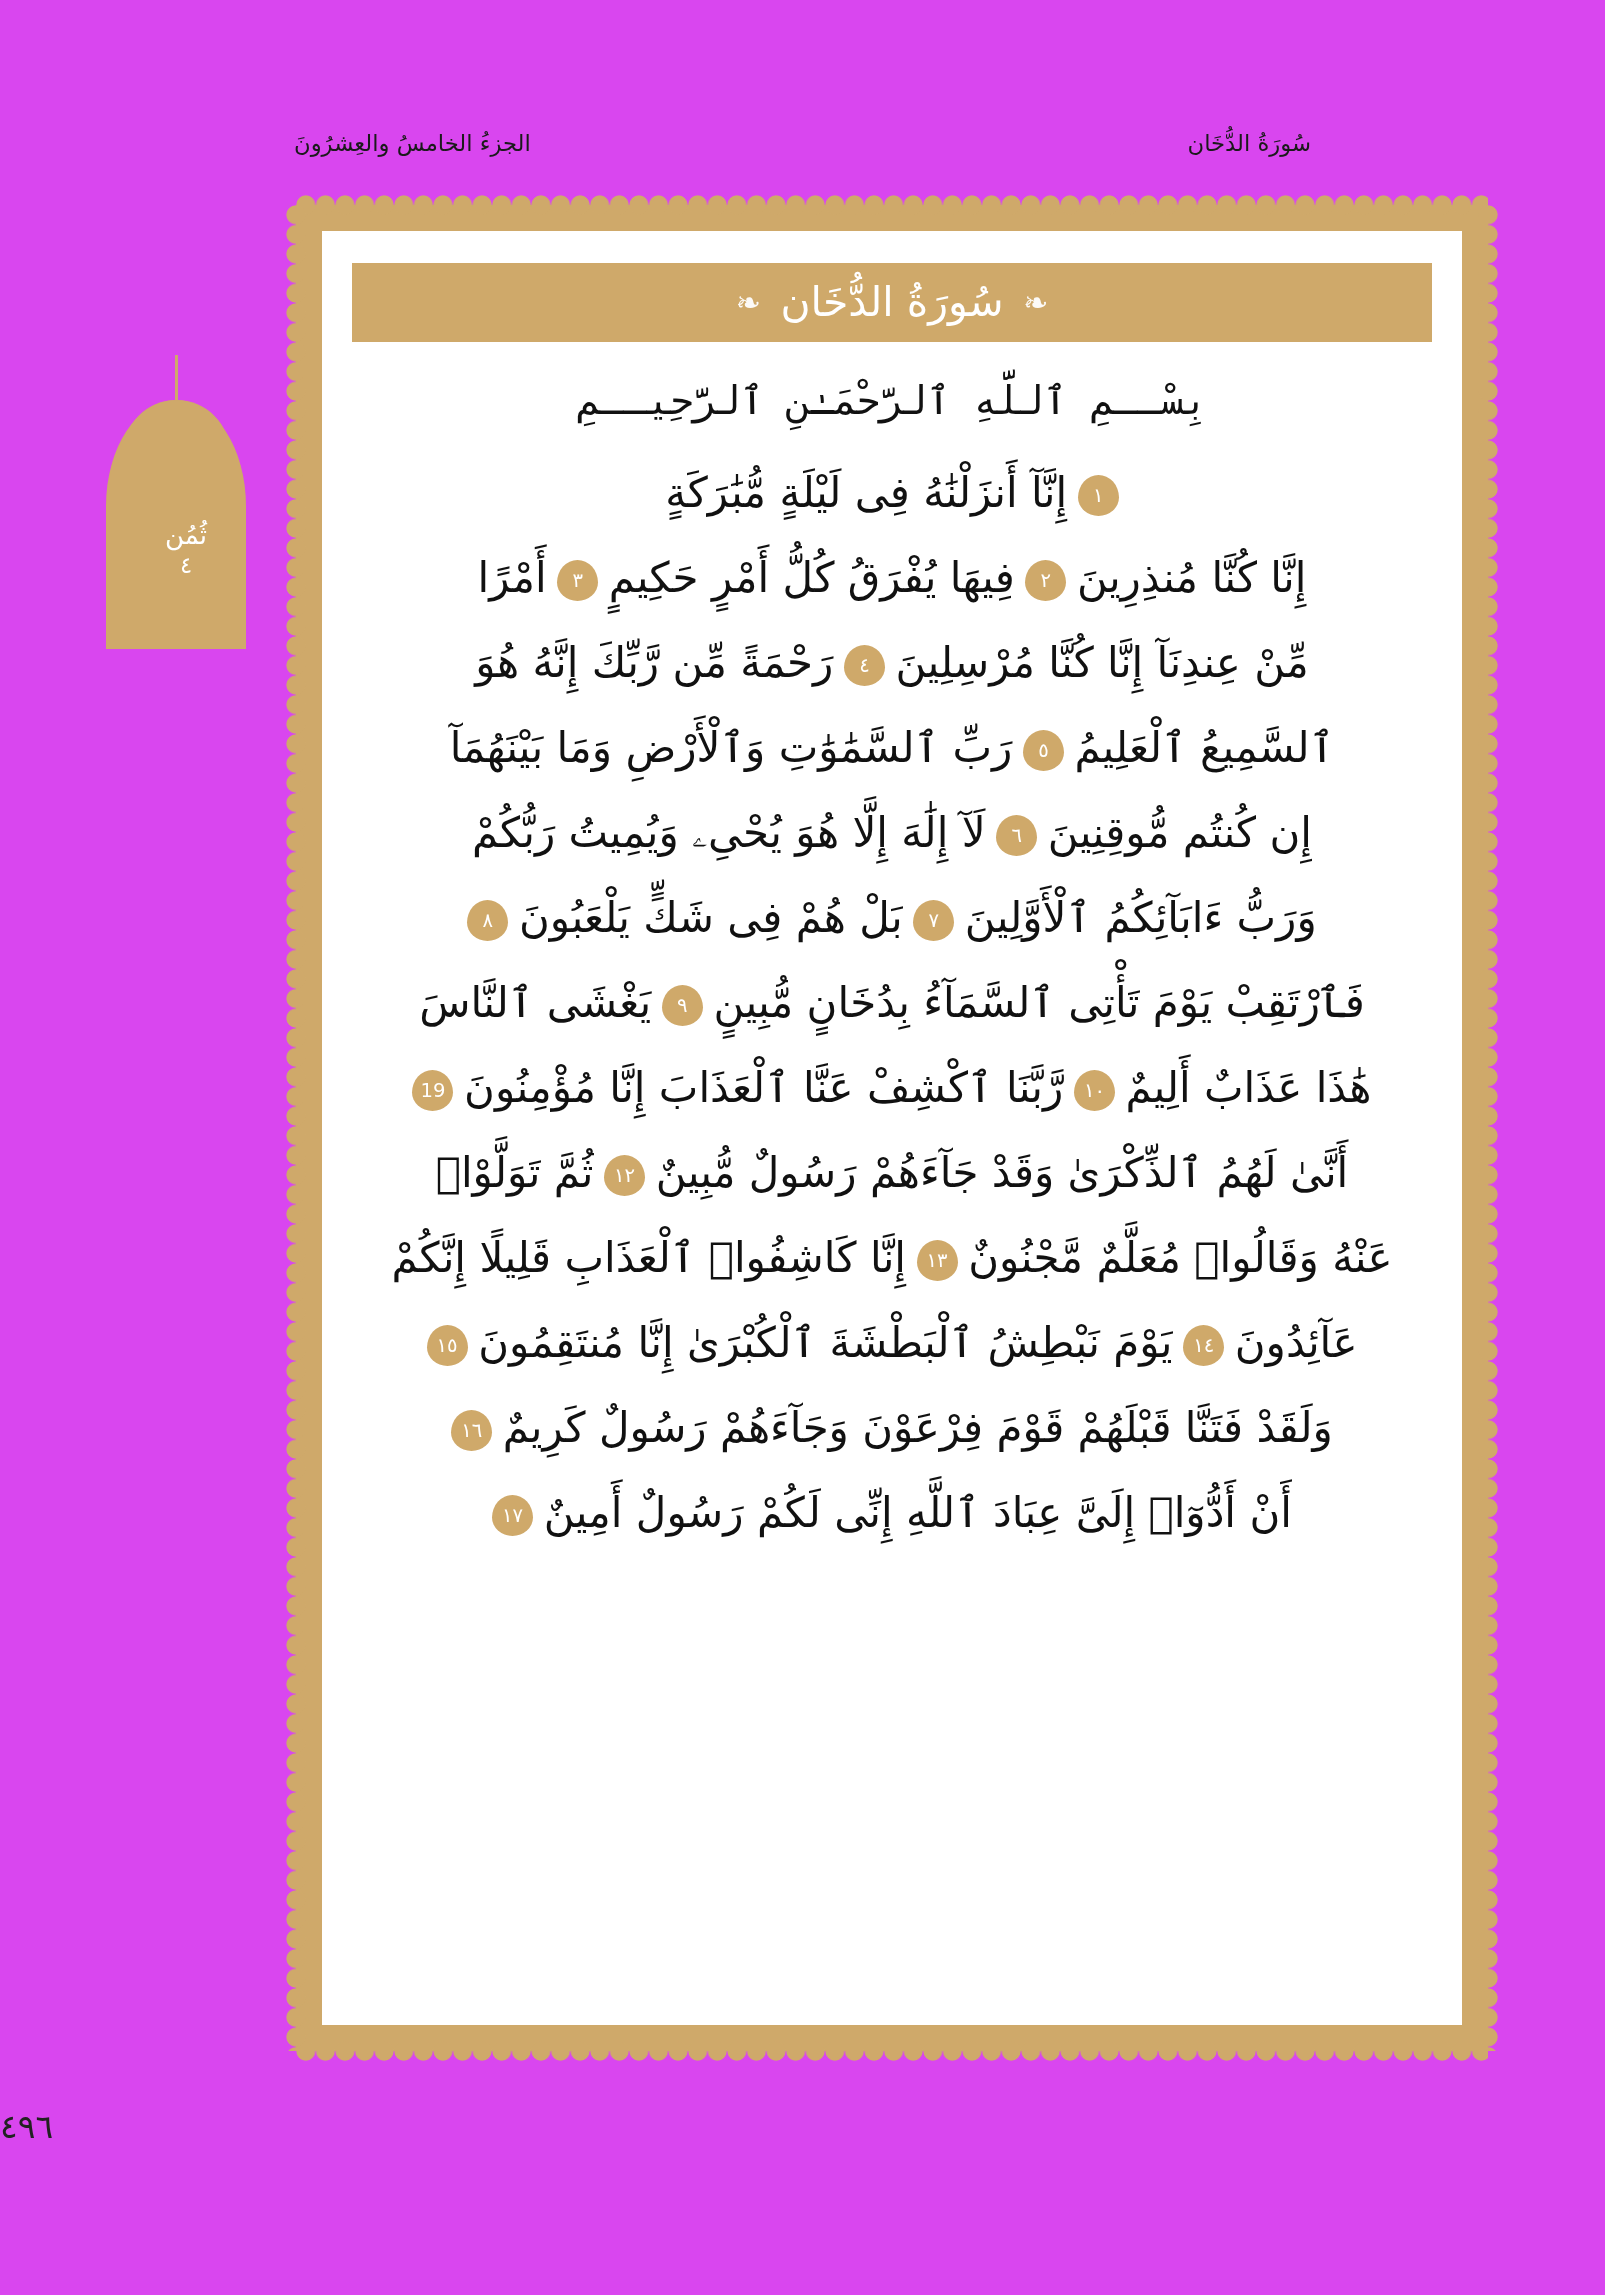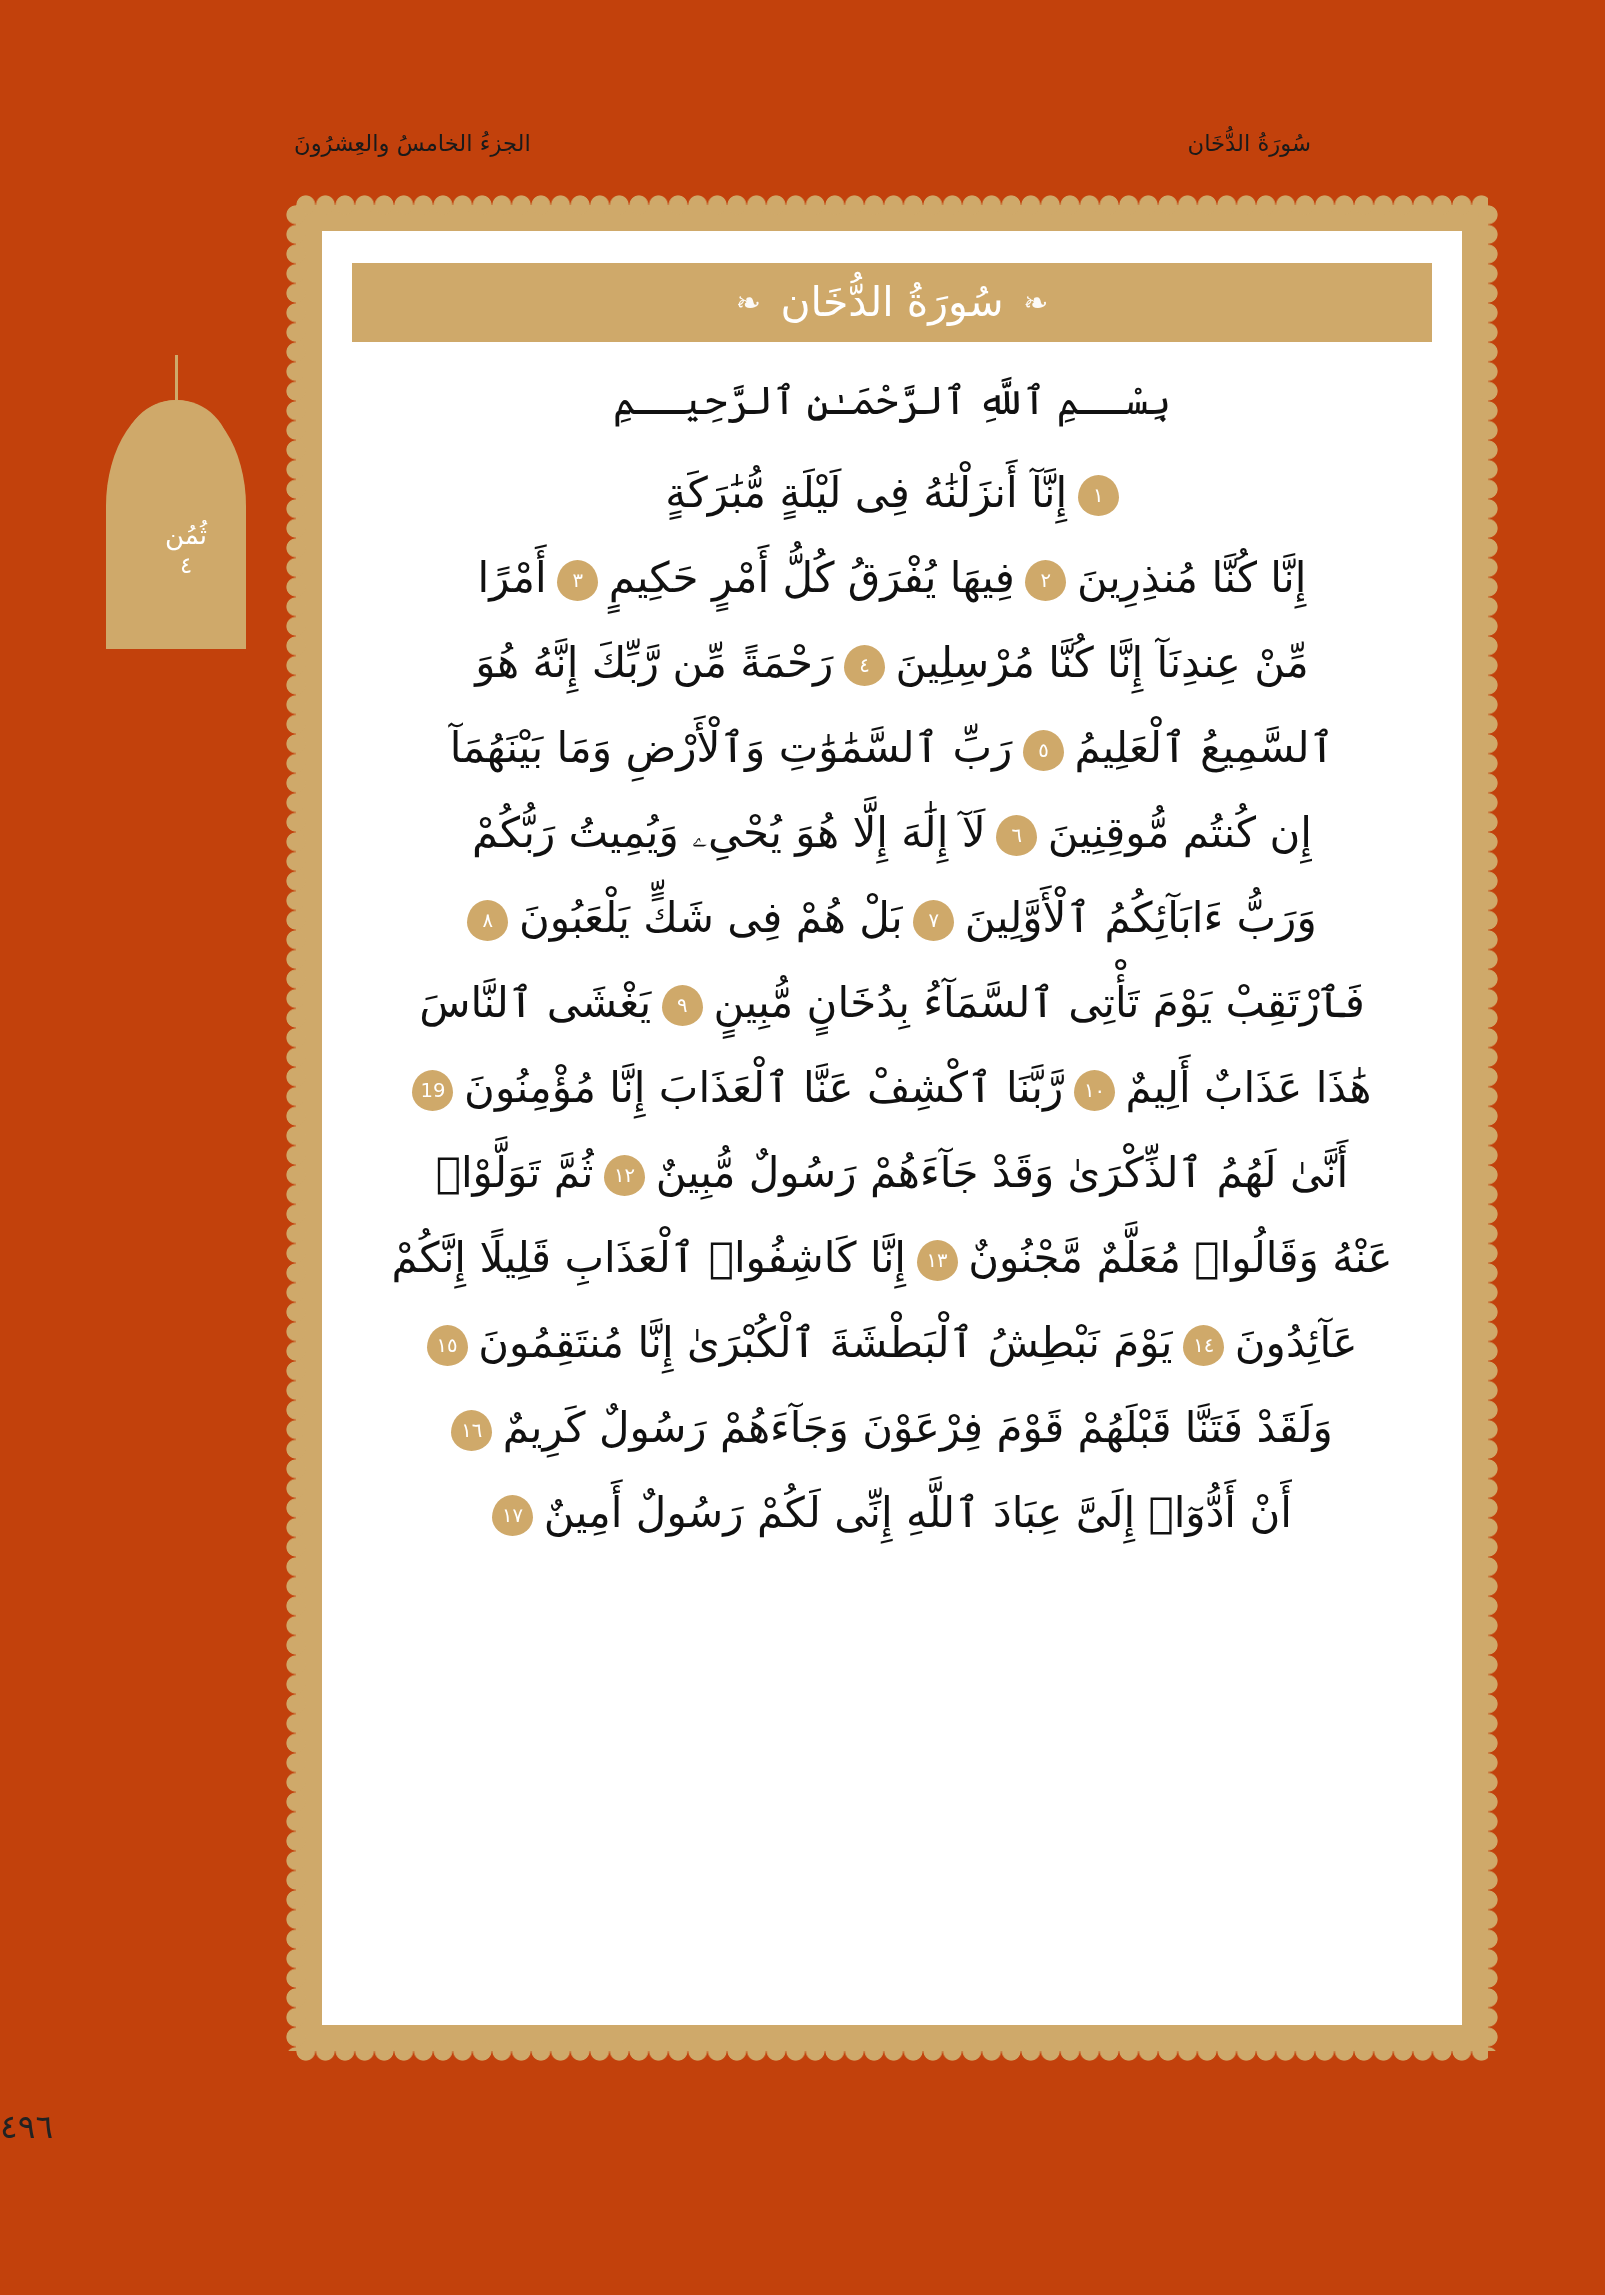--- a/index.html
+++ b/index.html
@@ -10,21 +10,21 @@
   body {
     width: 1605px;
     height: 2295px;
     position: relative;
     font-family: "DejaVu Sans", sans-serif;
     overflow: hidden;
   }
   .page {
     position: absolute;
     inset: 0;
-    background: #c2410c;
+    background: #d946ef;
   }
 
   
   .header {
     position: absolute;
     top: 113px;
     left: 0;
     right: 0;
     height: 60px;
     display: flex;
@@ -110,21 +110,21 @@
     white-space: nowrap;
     letter-spacing: 0px;
   }
 
   
   .basmala {
     position: absolute;
     left: 0; right: 0;
     top: 147px;
     text-align: center;
-    font-family: Liberation Sans, sans-serif;
+    font-family: Liberation Mono, monospace;
     font-size: 39px;
     color: #111111;
     letter-spacing: 0px;
   }
 
   
   .quran-body {
     position: absolute;
     left: 44px;
     right: 44px;

